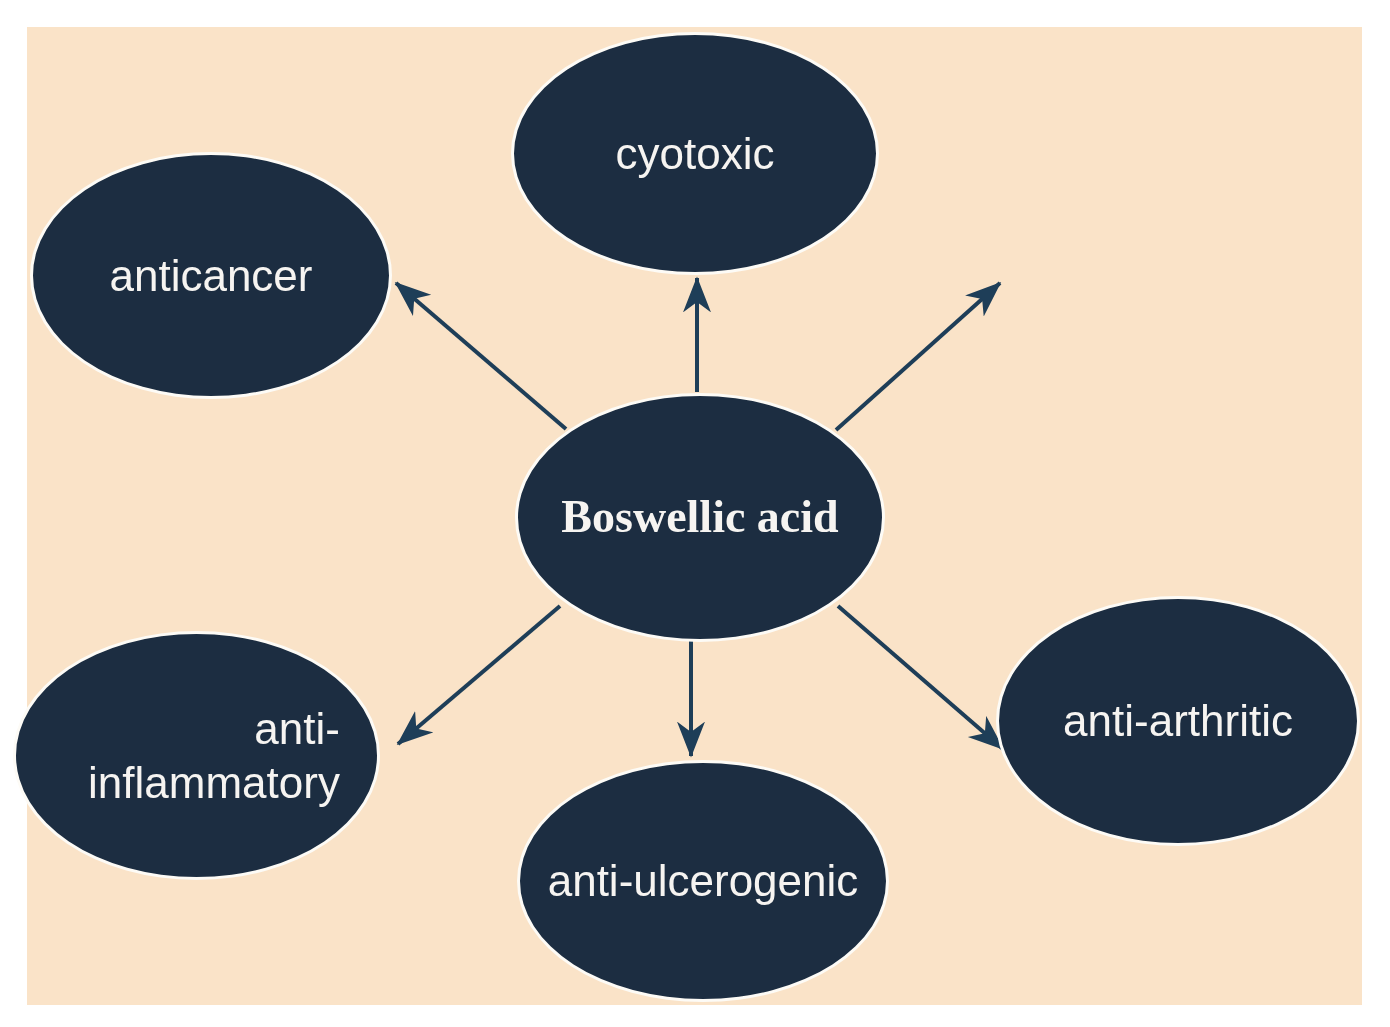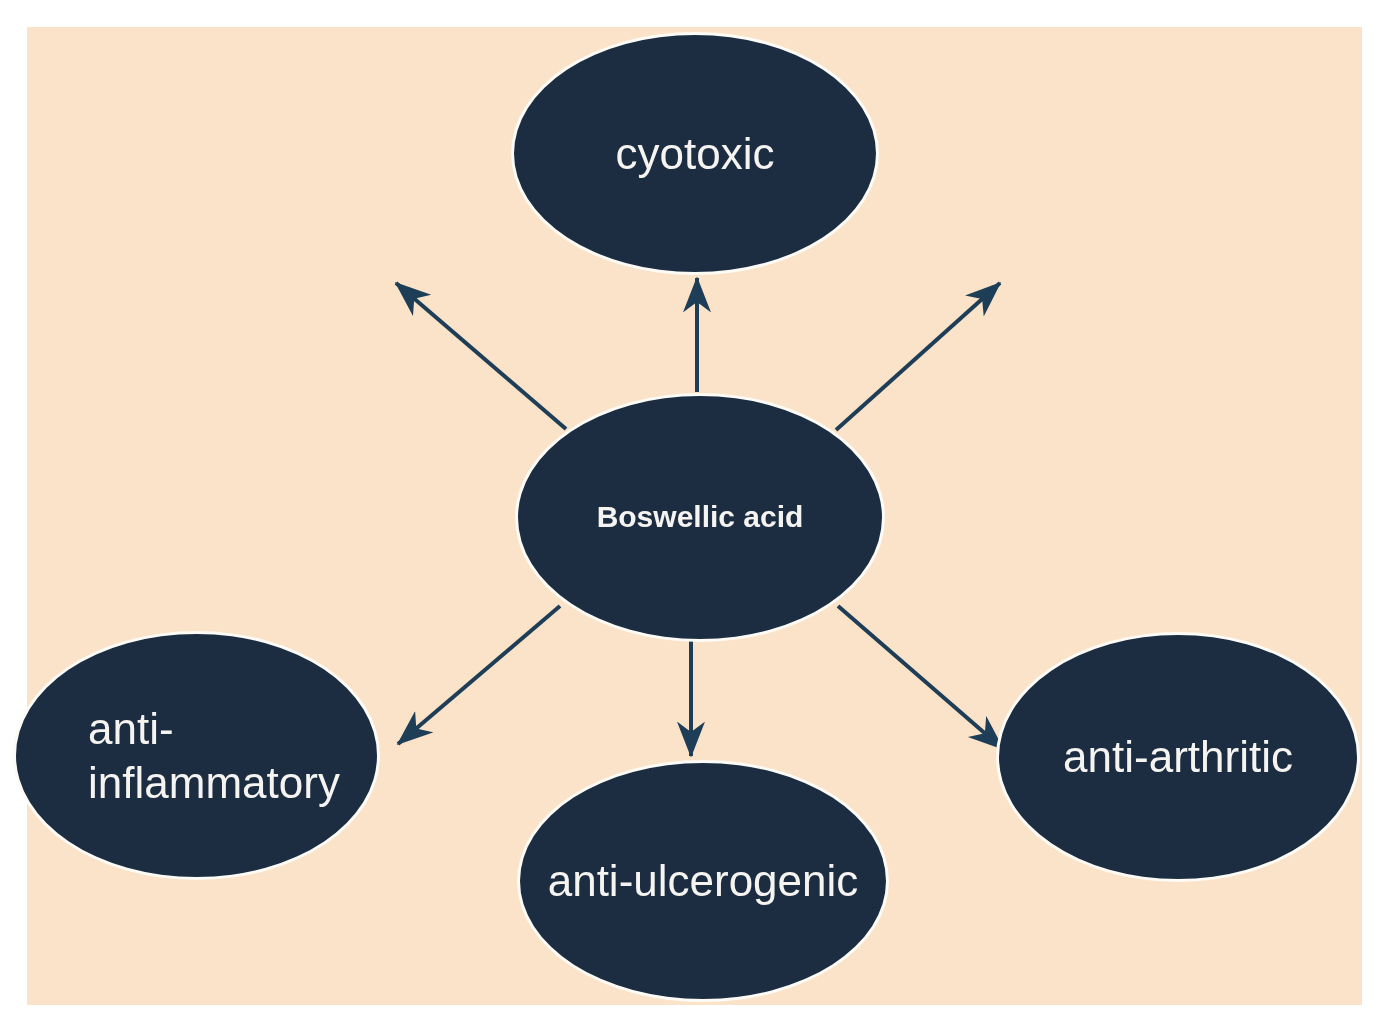--- a/index.html
+++ b/index.html
@@ -32,38 +32,39 @@
     pointer-events: none;
   }
   .node {
     position: absolute;
     background: #1c2d41;
     border: 3px solid #fdfbf6;
     border-radius: 50%;
     display: flex;
     align-items: center;
     justify-content: center;
-    text-align: left;
+    text-align: right;
     color: #f6f4f1;
     font-size: 44px;
     line-height: 1.22;
     box-sizing: border-box;
     white-space: pre-line;
   }
   .node-center {
     font-weight: bold;
-    font-size: 30px;
+    font-size: 46px;
+    font-family: Liberation Serif, serif;
   }
   .node-top          { left: 511px; top:  32px; width: 368px; height: 243px; }
   .node-top-left     { left:  30px; top: 152px; width: 362px; height: 247px; }
   .node-top-right    { left: 995px; top: 160px; width: 364px; height: 235px; }
   .node-mid          { left: 515px; top: 393px; width: 370px; height: 249px; }
   .node-bottom-left  { left:  13px; top: 631px; width: 367px; height: 249px; padding-left: 35px; }
   .node-bottom-mid   { left: 517px; top: 760px; width: 372px; height: 242px; }
-  .node-bottom-right { left: 996px; top: 632px; width: 364px; height: 250px; }
+  .node-bottom-right { left: 996px; top: 596px; width: 364px; height: 250px; }
 </style>
 </head>
 <body>
 
 <div class="page">
   <div class="canvas"></div>
 
   <svg class="arrow-layer" viewBox="0 0 1390 1027" xmlns="http://www.w3.org/2000/svg">
     <defs>
       <marker id="ah" markerWidth="10" markerHeight="8" refX="8.6" refY="3.5" orient="auto" markerUnits="strokeWidth">
@@ -77,20 +78,23 @@
       <line x1="560" y1="606" x2="398" y2="744" marker-end="url(#ah)"></line>
       <line x1="691" y1="638" x2="691" y2="756" marker-end="url(#ah)"></line>
       <line x1="838" y1="606" x2="1003" y2="749" marker-end="url(#ah)"></line>
     </g>
   </svg>
 
   <div class="node node-top">
     <span>cyotoxic</span>
   </div>
 
+  <div class="node node-top-left">
+    <span>anticancer</span>
+  </div>
 
 
   <div class="node node-mid node-center">
     <span>Boswellic acid</span>
   </div>
 
   <div class="node node-bottom-left">
     <span>anti-
 inflammatory</span>
   </div>

